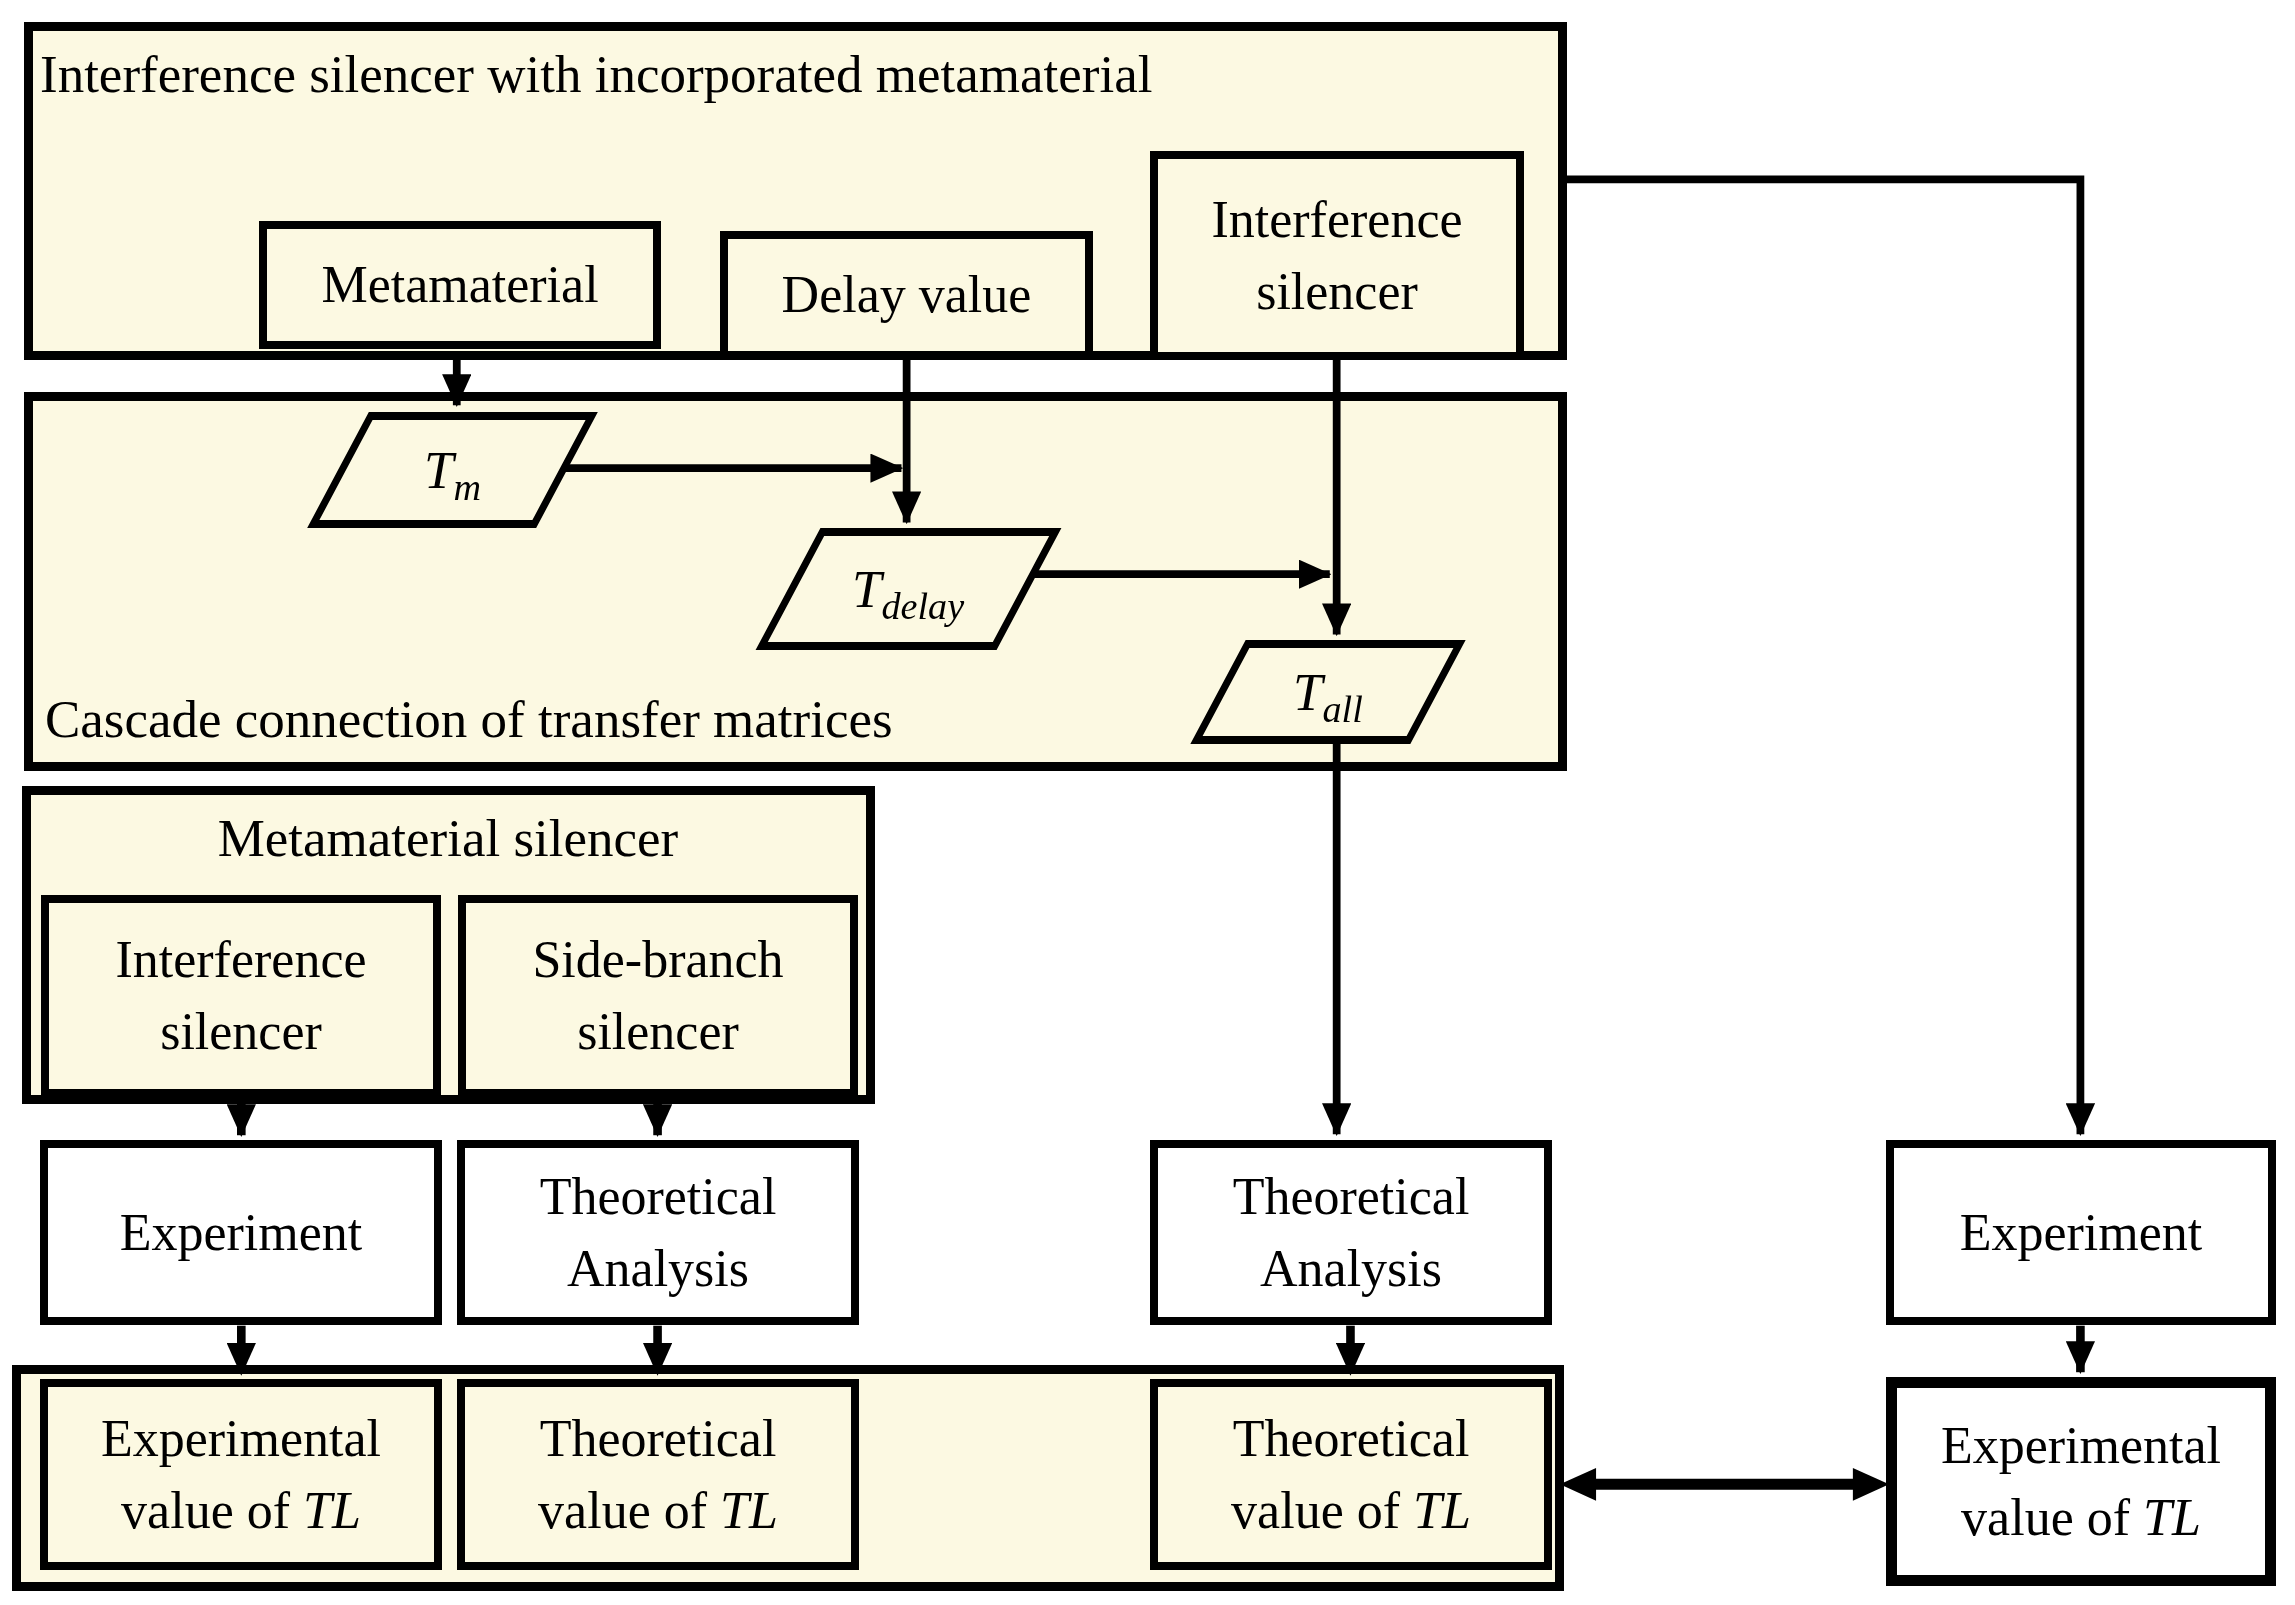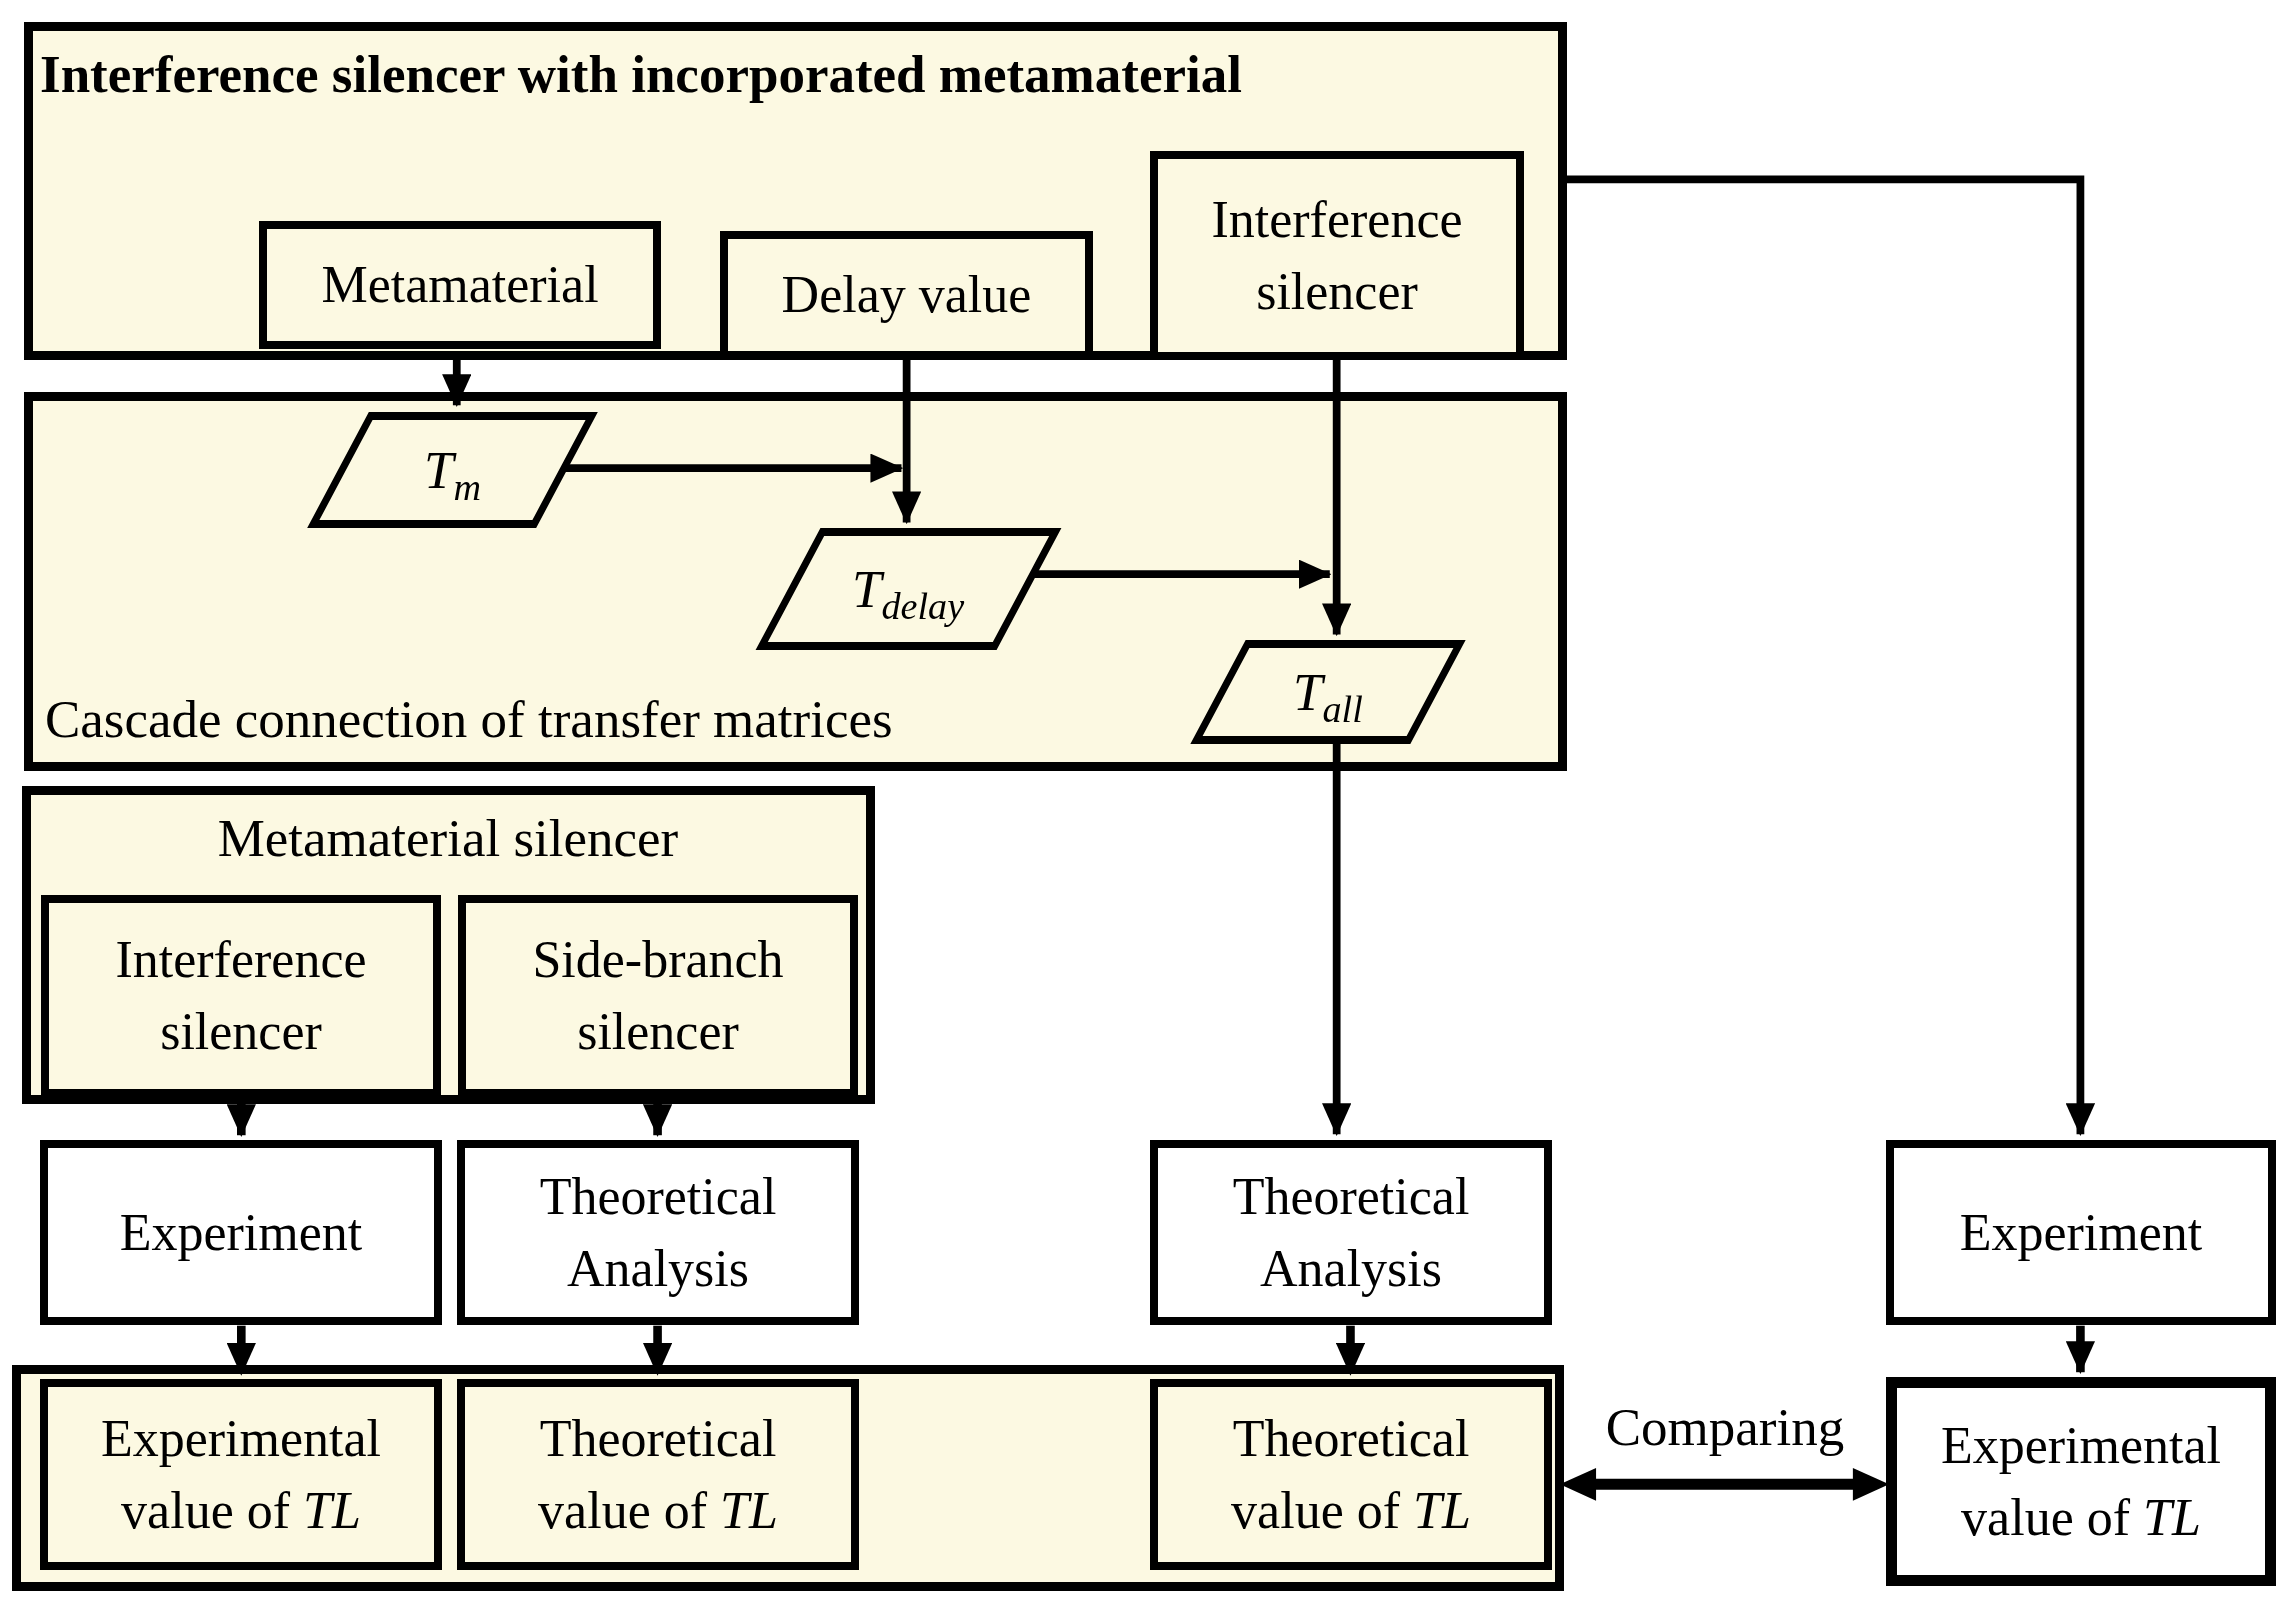--- a/index.html
+++ b/index.html
@@ -71,21 +71,21 @@
     pointer-events: none;
   }
   .line2-wrap { white-space: nowrap; }
 </style>
 </head>
 <body>
 
 <div class="canvas">
 
   <div class="container-box" style="left:24px; top:21.5px; width:1543px; height:338px;"></div>
-  <div class="title" style="left:40px; top:45px;font-weight:bold;">Interference silencer with incorporated metamaterial</div>
+  <div class="title" style="left:40px; top:45px;">Interference silencer with incorporated metamaterial</div>
 
   <div class="box" style="left:259px; top:221px; width:402px; height:128px;">
     <span>Metamaterial</span>
   </div>
 
   <div class="box" style="left:720px; top:231px; width:373px; height:128px;">
     <span>Delay value</span>
   </div>
 
   <div class="box" style="left:1150px; top:151px; width:374px; height:209px;">
@@ -156,23 +156,20 @@
   <div class="box" style="left:1150px; top:1379px; width:402px; height:191px;">
     <span>Theoretical</span>
     <span class="line2-wrap"><span>value of</span> <span class="math-italic" style="font-size:1em;">TL</span></span>
   </div>
 
   <div class="box white-fill thick" style="left:1886px; top:1377px; width:390px; height:209px;">
     <span>Experimental</span>
     <span class="line2-wrap"><span>value of</span> <span class="math-italic" style="font-size:1em;">TL</span></span>
   </div>
 
-  <div class="title center-title" style="left:1564px; top:1398px; width:322px;">
-    <span>Comparing</span>
-  </div>
 
   <svg class="overlay" width="2295" height="1606" viewBox="0 0 2663 1863">
     <defs>
       <marker id="ah" markerUnits="userSpaceOnUse" markerWidth="38" markerHeight="34" viewBox="0 0 38 34" refX="36" refY="17" orient="auto">
         <path d="M0,0 L38,17 L0,34 Z" fill="#000000"></path>
       </marker>
     </defs>
 
     <path d="M530,415 L530,470" stroke="#000" stroke-width="9" fill="none" marker-end="url(#ah)"></path>
 

